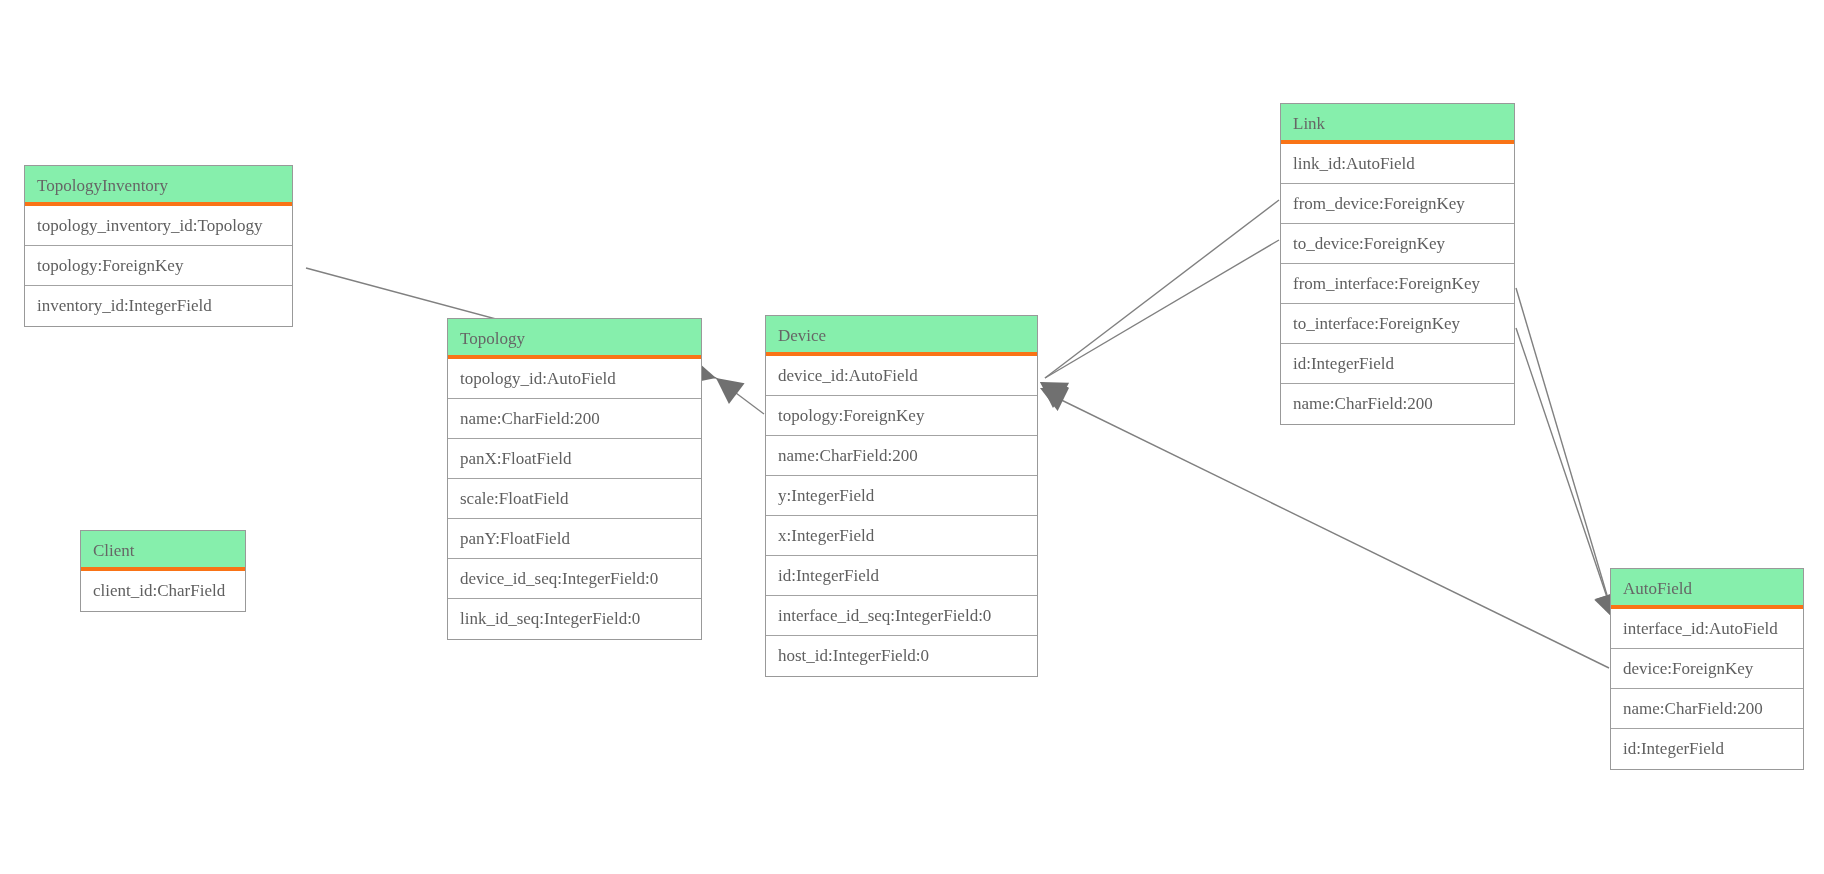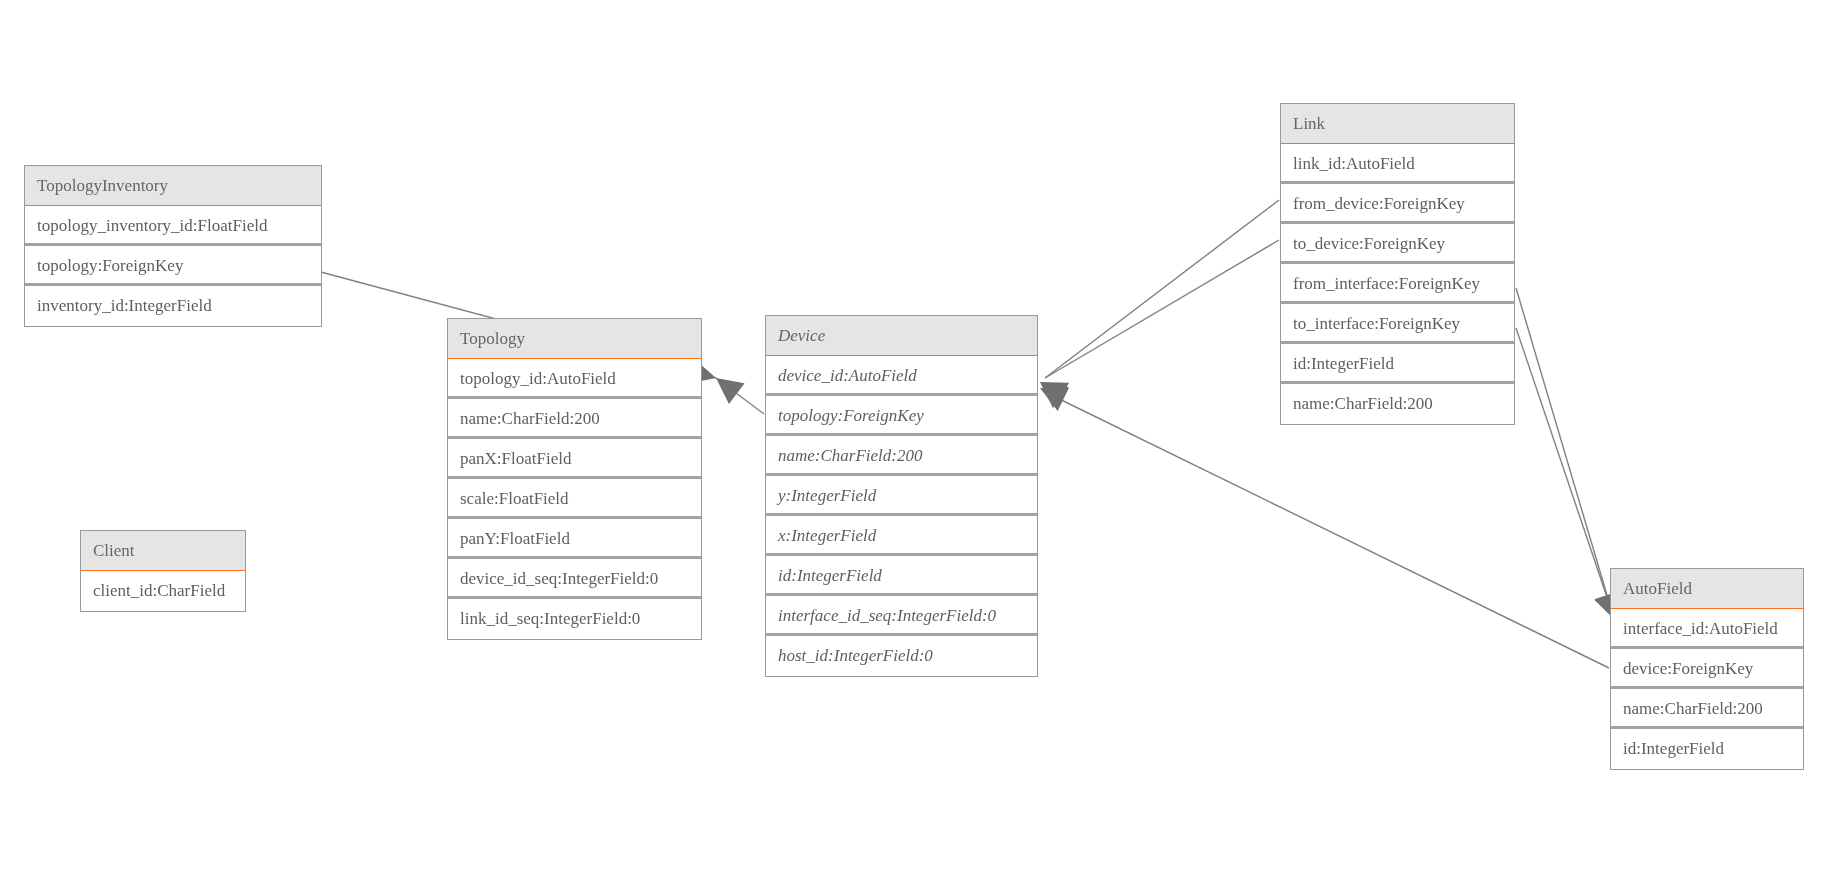--- a/index.html
+++ b/index.html
@@ -26,39 +26,39 @@
     pointer-events: none;
   }
   .entity {
     position: absolute;
     border: 1px solid #999999;
     background: #ffffff;
     box-sizing: border-box;
     z-index: 2;
   }
   .entity-title {
-    background: #e5e5e5;
-    border-bottom: 1px solid #f97316;
+    background: #86efac;
+    border-bottom: 4px solid #f97316;
     color: #666666;
     font-size: 17px;
     line-height: 40px;
     height: 40px;
     padding: 0 12px;
     box-sizing: border-box;
     white-space: nowrap;
     overflow: hidden;
   }
   .entity-field {
     color: #5f5f5f;
     font-size: 17px;
     line-height: 40px;
     height: 40px;
     padding: 0 12px;
     box-sizing: border-box;
-    border-bottom: 3px solid #a3a3a3;
+    border-bottom: 1px solid #a3a3a3;
     background: #ffffff;
     white-space: nowrap;
     overflow: hidden;
   }
   .entity-field.last {
     border-bottom: none;
   }
 </style>
 </head>
 <body>
@@ -83,41 +83,41 @@
         <polyline points="1609,668 1045,392" fill="none"></polyline>
         <path d="M0,0 L-26,-13 L-26,13 Z" fill="#707070" stroke="none" transform="translate(1040,388) rotate(206)"></path>
         <polyline points="1516,288 1612,612" fill="none"></polyline>
         <path d="M0,0 L-26,-13 L-26,13 Z" fill="#707070" stroke="none" transform="translate(1615,620) rotate(73)"></path>
         <polyline points="1516,328 1612,612" fill="none"></polyline>
         <path d="M0,0 L-26,-13 L-26,13 Z" fill="#707070" stroke="none" transform="translate(1615,620) rotate(71)"></path>
       </g>
   </svg>
 
   <div id="entity-layer">
-      <div class="entity" style="left: 24px; top: 165px; width: 298px;">
+      <div class="entity" style="left: 24px; top: 165px; width: 269px;">
         <div class="entity-title">TopologyInventory</div>
-        <div class="entity-field">topology_inventory_id:FloatField</div>
+        <div class="entity-field">topology_inventory_id:Topology</div>
         <div class="entity-field">topology:ForeignKey</div>
         <div class="entity-field last">inventory_id:IntegerField</div>
       </div>
       <div class="entity" style="left: 80px; top: 530px; width: 166px;">
         <div class="entity-title">Client</div>
         <div class="entity-field last">client_id:CharField</div>
       </div>
       <div class="entity" style="left: 447px; top: 318px; width: 255px;">
         <div class="entity-title">Topology</div>
         <div class="entity-field">topology_id:AutoField</div>
         <div class="entity-field">name:CharField:200</div>
         <div class="entity-field">panX:FloatField</div>
         <div class="entity-field">scale:FloatField</div>
         <div class="entity-field">panY:FloatField</div>
         <div class="entity-field">device_id_seq:IntegerField:0</div>
         <div class="entity-field last">link_id_seq:IntegerField:0</div>
       </div>
-      <div class="entity" style="left: 765px; top: 315px; width: 273px; font-style: italic;">
+      <div class="entity" style="left: 765px; top: 315px; width: 273px;">
         <div class="entity-title">Device</div>
         <div class="entity-field">device_id:AutoField</div>
         <div class="entity-field">topology:ForeignKey</div>
         <div class="entity-field">name:CharField:200</div>
         <div class="entity-field">y:IntegerField</div>
         <div class="entity-field">x:IntegerField</div>
         <div class="entity-field">id:IntegerField</div>
         <div class="entity-field">interface_id_seq:IntegerField:0</div>
         <div class="entity-field last">host_id:IntegerField:0</div>
       </div>

